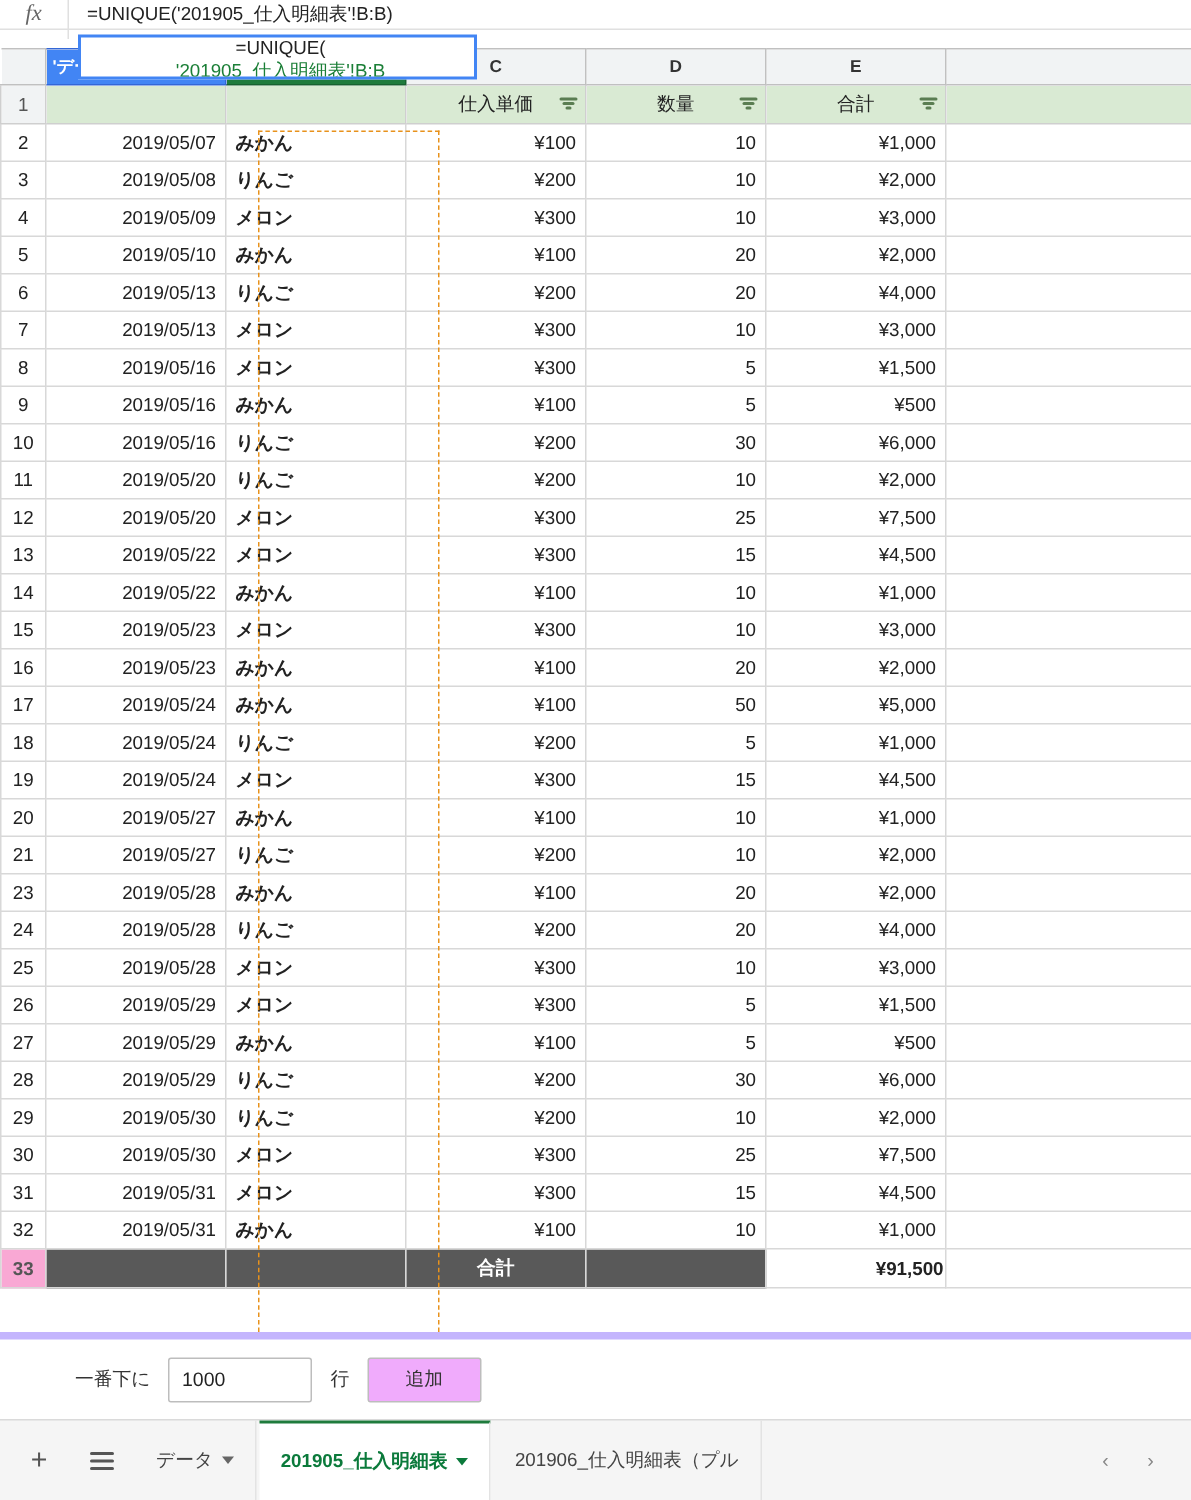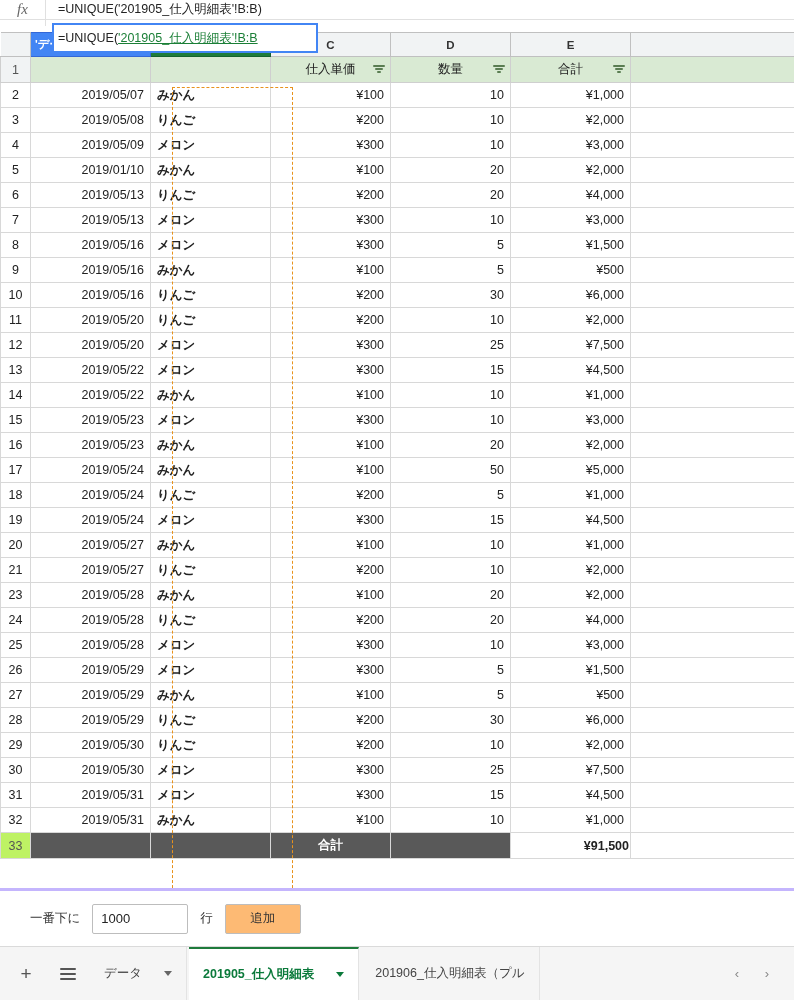--- a/index.html
+++ b/index.html
@@ -171,76 +171,77 @@
     background: #595959;
     color: #ffffff;
     text-align: center;
   }
   td.total-val {
     background: #ffffff;
     color: #222;
     text-align: right;
     font-weight: normal;
   }
-  tr.totalrow td.rowhead { background: #bef264; color:#555; font-weight: normal; }
+  tr.totalrow td.rowhead { background: #f9a8d4; color:#555; font-weight: bold; }
 
   
   .edit-overlay {
     position: absolute;
     left: 52px; top: 23px;
     width: 266px; height: 30px;
     background: #ffffff;
     border: 2px solid #4285f4;
     display: flex; align-items: center;
     padding-left: 4px;
     font-size: 12.5px;
     color: #222;
     white-space: nowrap;
     overflow: hidden;
     z-index: 8;
+    flex-direction: column;
   }
   .edit-overlay .ref { color: #1b7f37; text-decoration: underline; }
 
   
   .col-b-marquee {
     position: absolute;
     left: 172px; top: 55px;
     width: 121px; height: 821px;
     border: 1.6px dashed #e8921c;
     pointer-events: none;
     z-index: 6;
   }
 
   
   .addrows {
     position: absolute; left: 0; top: 888px;
     width: 794px; height: 58px;
     background: #ffffff;
-    border-top: 3px solid #c4b5fd;
+    border-top: 5px solid #c4b5fd;
     display: flex; align-items: center;
-    padding-left: 30px;
+    padding-left: 50px;
     gap: 12px;
   }
   .addrows .lbl { font-size: 12.5px; color: #333; }
   .addrows input.rows-input {
     width: 96px; height: 30px;
     border: 1px solid #bdbdbd;
     border-radius: 2px;
     font-size: 13px;
     padding: 0 8px;
     font-family: "Liberation Sans", sans-serif;
     color: #222;
     background: #fff;
   }
   .addrows .add-btn {
     height: 30px;
     min-width: 76px;
     border: 1px solid #bdbdbd;
     border-radius: 2px;
-    background: #fdba74;
+    background: #f0abfc;
     font-size: 12.5px;
     color: #333;
     display: flex; align-items: center; justify-content: center;
     cursor: pointer;
   }
 
   
   .tabbar {
     position: absolute; left: 0; top: 946px;
     width: 794px; height: 54px;
@@ -253,21 +254,21 @@
   .tab-icon-btn {
     width: 40px; height: 40px;
     display: flex; align-items: center; justify-content: center;
     color: #555; font-size: 19px;
     cursor: pointer; border-radius: 3px;
   }
   .hamburger { display: inline-block; width: 16px; }
   .hamburger i { display: block; height: 2px; background: #555; margin: 3px 0; border-radius: 1px; }
   .sheet-tab {
     height: 54px;
-    display: flex; align-items: center; gap: 22px;
+    display: flex; align-items: center; gap: 6px;
     padding: 0 14px;
     font-size: 12.5px;
     color: #444;
     cursor: pointer;
     white-space: nowrap;
     border-right: 1px solid #e3e3e3;
   }
   .sheet-tab.active {
     background: #ffffff;
     color: #0b7a3b;
@@ -379,21 +380,21 @@
           <td class="rowhead">4</td>
           <td class="ctr">2019/05/09</td>
           <td class="shade">メロン</td>
           <td class="num">¥300</td>
           <td class="num">10</td>
           <td class="num">¥3,000</td>
           <td class="empty-right"></td>
         </tr>
           <tr class="datarow" style="">
           <td class="rowhead">5</td>
-          <td class="ctr">2019/01/10</td>
+          <td class="ctr">2019/05/10</td>
           <td class="shade">みかん</td>
           <td class="num">¥100</td>
           <td class="num">20</td>
           <td class="num">¥2,000</td>
           <td class="empty-right"></td>
         </tr>
           <tr class="datarow" style="">
           <td class="rowhead">6</td>
           <td class="ctr">2019/05/13</td>
           <td class="shade">りんご</td>

